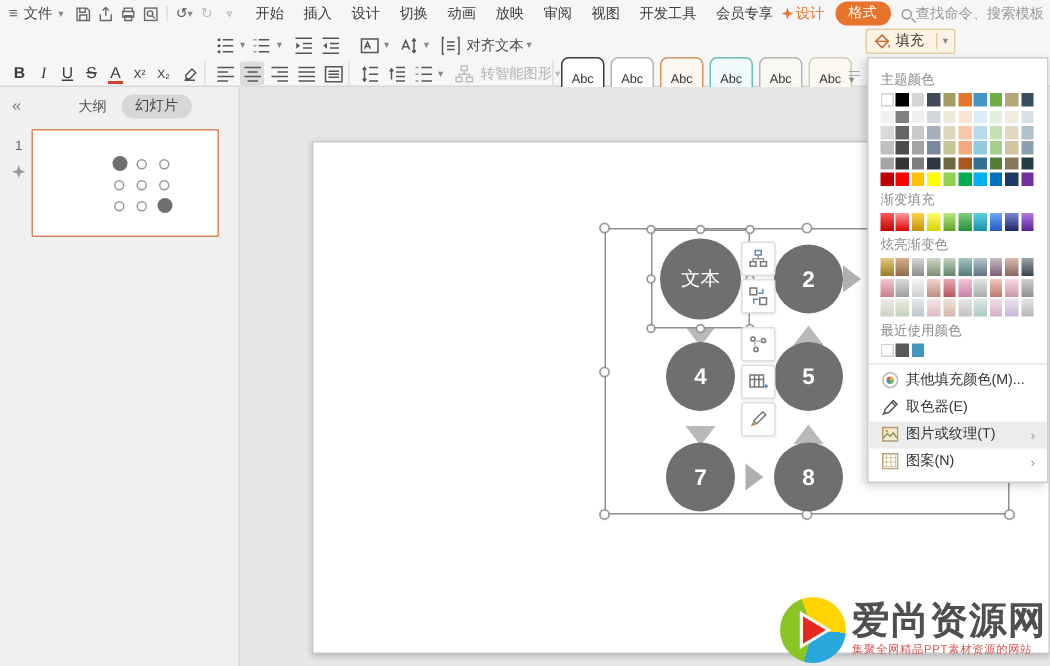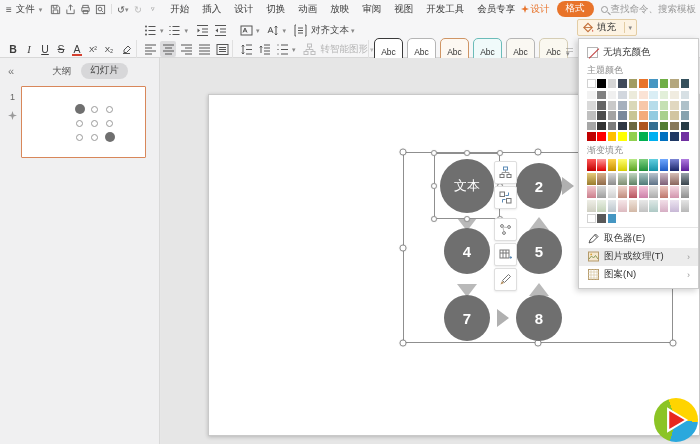--- a/index.html
+++ b/index.html
@@ -481,24 +481,20 @@
       <path d="M6.5 1.5L11 6 6.5 10.5 2 6z" fill="none" stroke="#c2703a" stroke-width="1.2"></path>
       <path d="M2 6h9" stroke="#c2703a"></path>
       <path d="M11.6 8.2c.8 1.1.8 2.3 0 2.3s-.8-1.2 0-2.3z" fill="#d04a3a"></path>
     </svg>
     <span>填充</span>
     <span class="split"></span>
     <span class="caret">▾</span>
   </div>
 
   <div class="fill-panel">
-    <div class="fp-row">
-      <span class="nofill-ic"></span>
-      <span>无填充颜色</span>
-    </div>
     <div class="fp-label">主题颜色</div>
     <div style="margin-bottom:3px;">
         <div class="sw-row">
           <div class="sw sw-white" style="background: rgb(255, 255, 255);"></div>
           <div class="sw" style="background: rgb(0, 0, 0);"></div>
           <div class="sw" style="background: rgb(214, 214, 214);"></div>
           <div class="sw" style="background: rgb(64, 74, 90);"></div>
           <div class="sw" style="background: rgb(162, 157, 99);"></div>
           <div class="sw" style="background: rgb(232, 115, 42);"></div>
           <div class="sw" style="background: rgb(69, 150, 194);"></div>
@@ -579,20 +575,21 @@
           <div class="sw" style="background: linear-gradient(rgb(255, 211, 77), rgb(199, 145, 0));"></div>
           <div class="sw" style="background: linear-gradient(rgb(255, 255, 112), rgb(214, 206, 0));"></div>
           <div class="sw" style="background: linear-gradient(rgb(184, 233, 134), rgb(90, 163, 34));"></div>
           <div class="sw" style="background: linear-gradient(rgb(126, 208, 126), rgb(31, 143, 58));"></div>
           <div class="sw" style="background: linear-gradient(rgb(98, 207, 224), rgb(21, 146, 168));"></div>
           <div class="sw" style="background: linear-gradient(rgb(111, 168, 255), rgb(31, 91, 196));"></div>
           <div class="sw" style="background: linear-gradient(rgb(124, 134, 214), rgb(26, 37, 102));"></div>
           <div class="sw" style="background: linear-gradient(rgb(176, 124, 224), rgb(92, 31, 153));"></div>
         </div>
       </div>
+    <div class="fp-label">炫亮渐变色</div>
     <div class="tall">
         <div class="sw-row">
           <div class="sw" style="background: linear-gradient(rgb(230, 201, 122), rgb(154, 123, 45));"></div>
           <div class="sw" style="background: linear-gradient(rgb(217, 176, 140), rgb(143, 107, 74));"></div>
           <div class="sw" style="background: linear-gradient(rgb(216, 216, 216), rgb(140, 140, 140));"></div>
           <div class="sw" style="background: linear-gradient(rgb(207, 216, 200), rgb(126, 143, 114));"></div>
           <div class="sw" style="background: linear-gradient(rgb(194, 214, 192), rgb(95, 130, 101));"></div>
           <div class="sw" style="background: linear-gradient(rgb(169, 198, 194), rgb(79, 122, 120));"></div>
           <div class="sw" style="background: linear-gradient(rgb(185, 196, 205), rgb(93, 114, 135));"></div>
           <div class="sw" style="background: linear-gradient(rgb(204, 185, 198), rgb(125, 95, 119));"></div>
@@ -617,28 +614,35 @@
           <div class="sw" style="background: linear-gradient(rgb(229, 233, 236), rgb(188, 198, 205));"></div>
           <div class="sw" style="background: linear-gradient(rgb(245, 230, 232), rgb(221, 186, 192));"></div>
           <div class="sw" style="background: linear-gradient(rgb(239, 227, 218), rgb(211, 184, 166));"></div>
           <div class="sw" style="background: linear-gradient(rgb(232, 232, 232), rgb(194, 194, 194));"></div>
           <div class="sw" style="background: linear-gradient(rgb(222, 232, 230), rgb(174, 201, 197));"></div>
           <div class="sw" style="background: linear-gradient(rgb(242, 223, 232), rgb(214, 174, 196));"></div>
           <div class="sw" style="background: linear-gradient(rgb(236, 228, 240), rgb(200, 184, 214));"></div>
           <div class="sw" style="background: linear-gradient(rgb(228, 228, 228), rgb(184, 184, 184));"></div>
         </div>
       </div>
+    <div class="fp-label">最近使用颜色</div>
     <div>
         <div class="sw-row">
           <div class="sw sw-white" style="background: rgb(255, 255, 255);"></div>
           <div class="sw" style="background: rgb(89, 89, 89);"></div>
           <div class="sw" style="background: rgb(69, 150, 194);"></div>
         </div>
       </div>
     <div class="fp-div"></div>
+    <div class="fp-menu">
+      <span class="mi">
+          <span class="wheel"></span>
+        </span>
+      <span>其他填充颜色(M)...</span>
+    </div>
     <div class="fp-menu">
       <span class="mi">
         <svg width="11" height="11" viewBox="0 0 11 11">
             <path d="M7.5 1l2.5 2.5-5.5 5.5L2 9.5 1 10l.5-1L2 7z" fill="none" stroke="#555"></path>
             <path d="M6.5 2l2.5 2.5" stroke="#555"></path>
           </svg>
       </span>
       <span>取色器(E)</span>
     </div>
     <div class="fp-menu hl">
@@ -662,15 +666,19 @@
       <span>图案(N)</span>
       <span class="sub">›</span>
     </div>
   </div>
 
   <div class="watermark">
     <div class="logo">
       <div class="logo-tri-w"></div>
       <div class="logo-tri-r"></div>
     </div>
+    <div class="wm-text">
+      <span class="wm-title">爱尚资源网</span>
+      <span class="wm-sub">集聚全网精品PPT素材资源的网站</span>
+    </div>
   </div>
 
 </div>
 
 </body></html>

